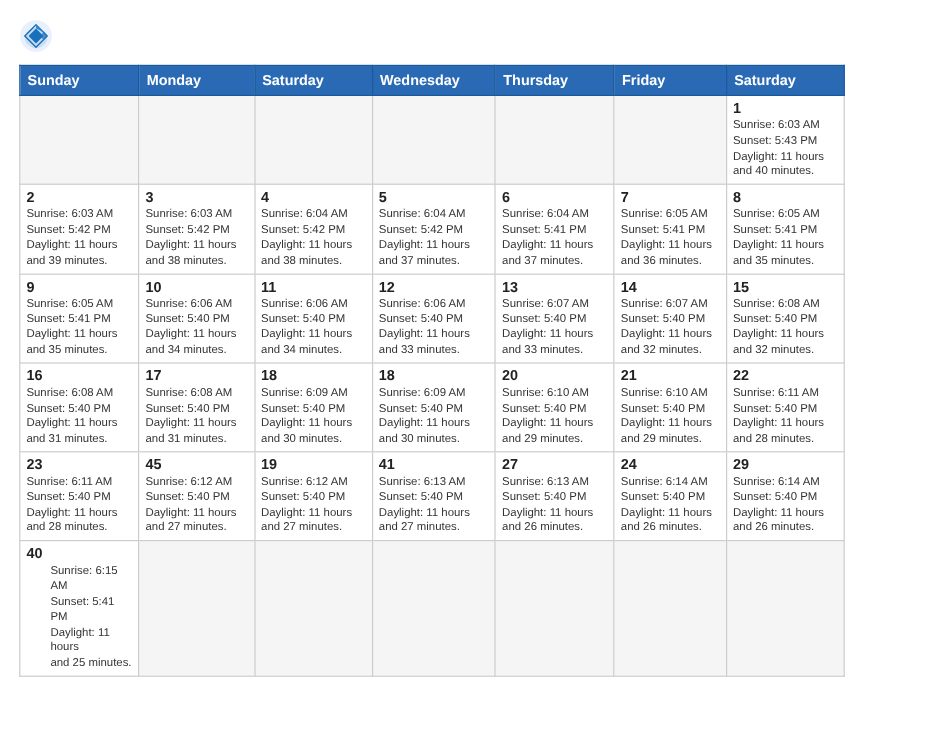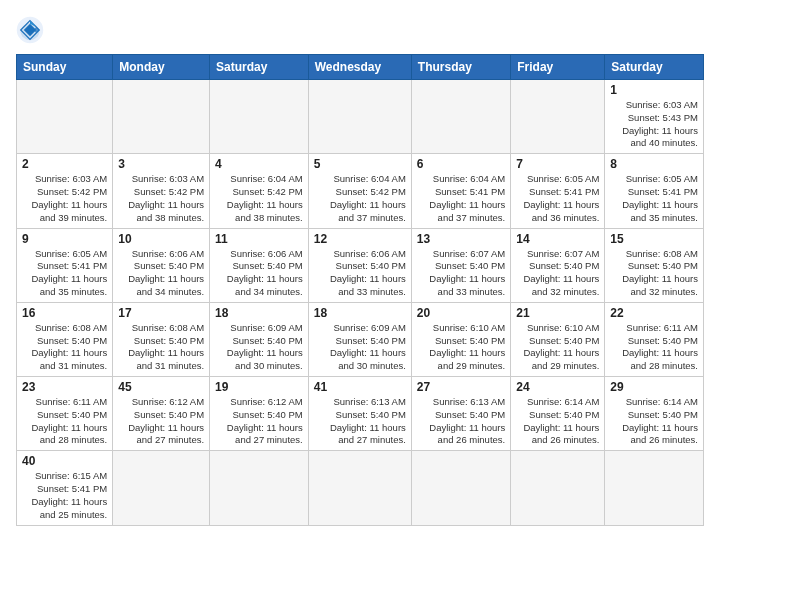--- a/index.html
+++ b/index.html
@@ -90,21 +90,20 @@
     .day-num {
       font-size: 12px;
       font-weight: bold;
       color: #222;
       margin-bottom: 2px;
     }
     .day-info {
       font-size: 9.5px;
       color: #333;
       line-height: 1.35;
-      text-align: right;
     }
     .last-row td {
       min-height: 55px;
     }
   </style>
 </head>
 <body>
 
 <div class="page">
   <div class="header">
@@ -356,21 +355,21 @@
             <div class="day-num">29</div>
             <div class="day-info" style="white-space: pre-line;">Sunrise: 6:14 AM
 Sunset: 5:40 PM
 Daylight: 11 hours
 and 26 minutes.</div>
           </td>
         </tr>
         <tr class="last-row">
           <td>
             <div class="day-num">40</div>
-            <div class="day-info" style="white-space: pre-line;">Sunrise: 6:15 AM
+            <div class="day-info" style="white-space: pre-line; margin-left: 20px;">Sunrise: 6:15 AM
 Sunset: 5:41 PM
 Daylight: 11 hours
 and 25 minutes.</div>
           </td>
           <td class="empty"></td>
           <td class="empty"></td>
           <td class="empty"></td>
           <td class="empty"></td>
           <td class="empty"></td>
           <td class="empty"></td>

